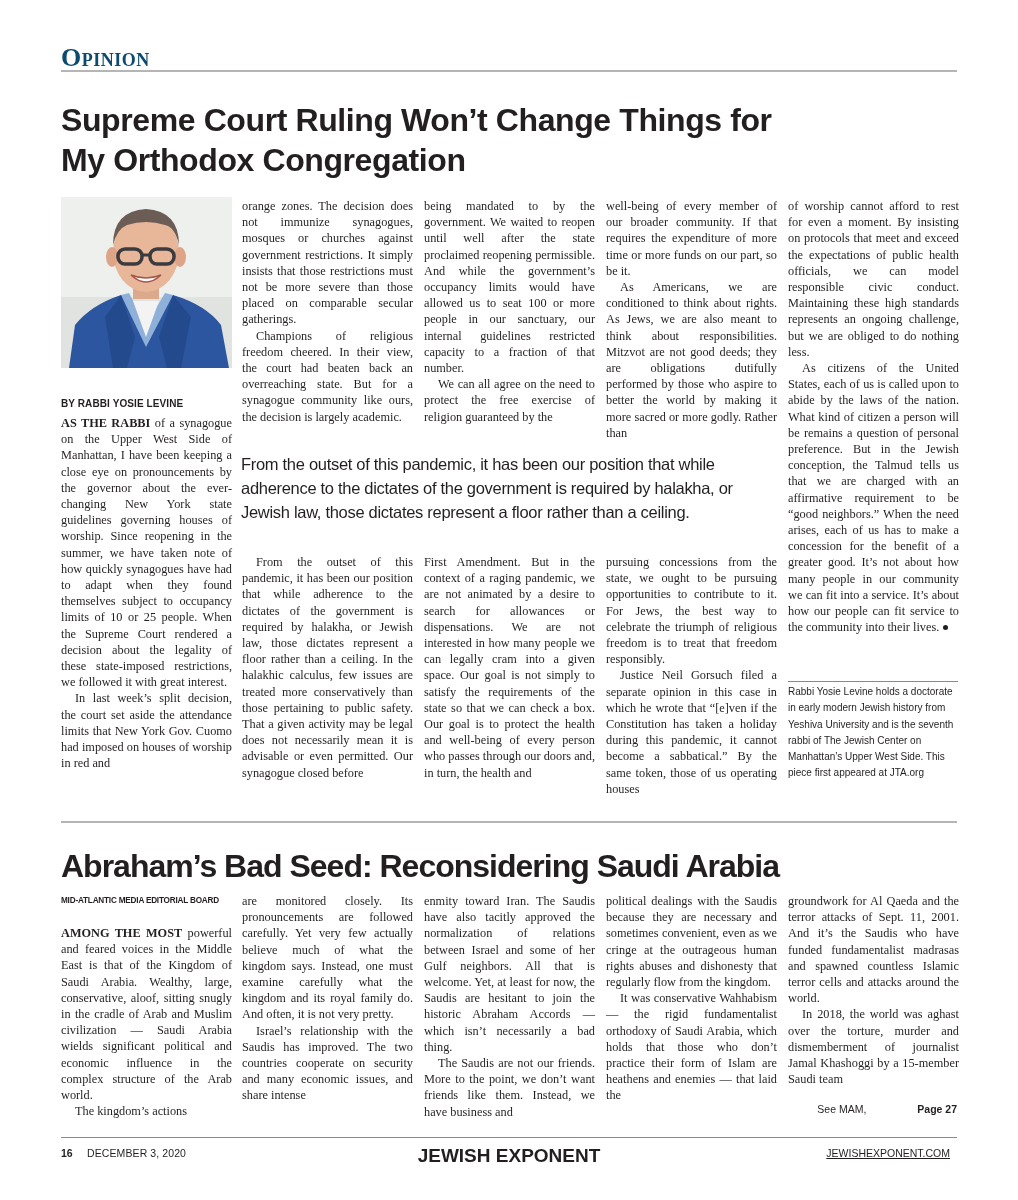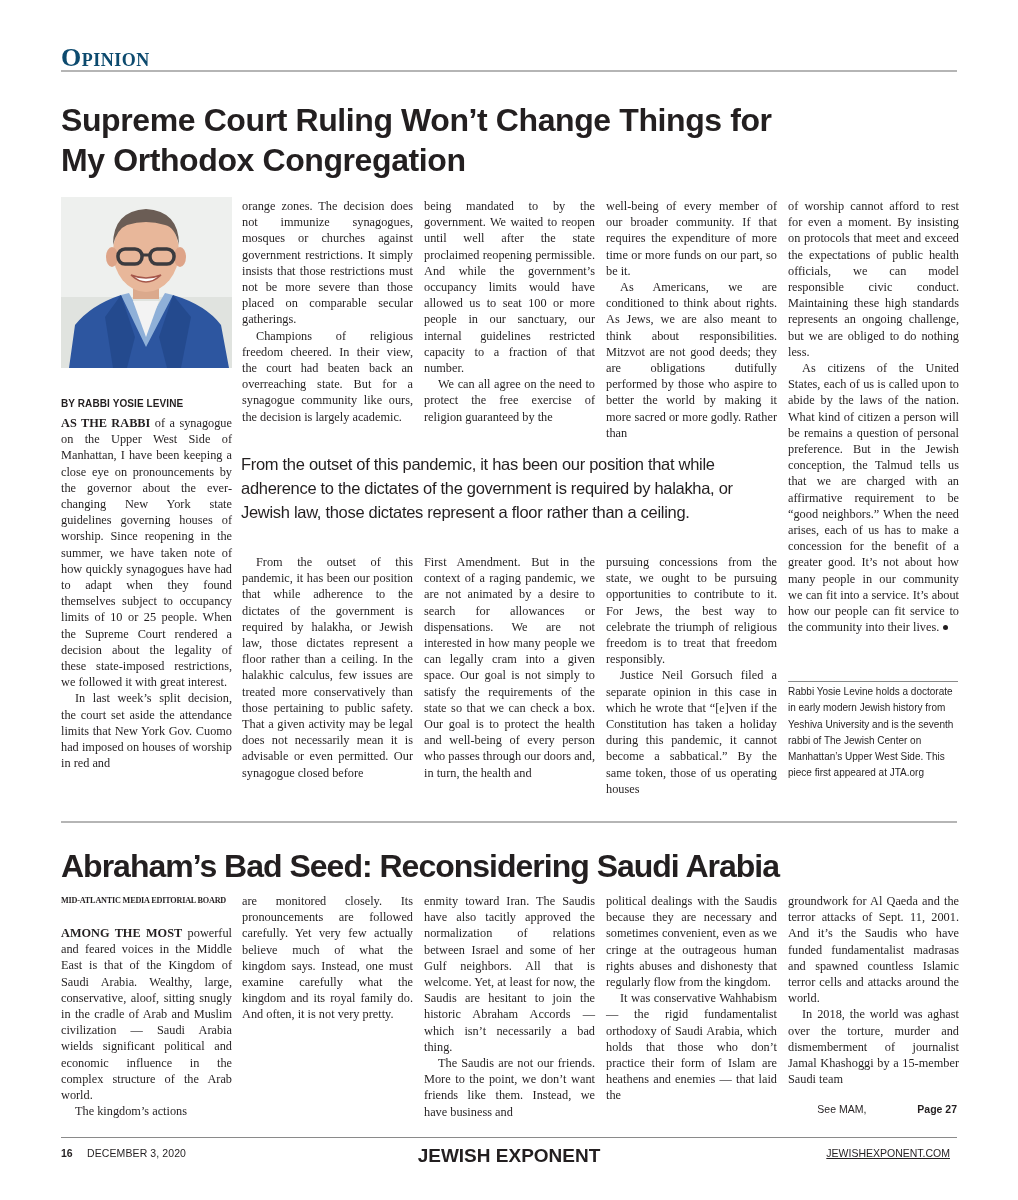--- a/index.html
+++ b/index.html
@@ -28,21 +28,21 @@
     position: absolute; left: 61px; top: 197px; width: 171px; height: 171px; overflow: hidden;
     background: linear-gradient(180deg, #f2f3f2 0%, #eceeec 55%, #e3e5e2 100%);
   }
 
   .byline {
     position: absolute; left: 61px;
     font-family: "Liberation Sans", sans-serif; font-weight: bold; font-size: 10px;
     color: #231f20; letter-spacing: 0.1px; white-space: nowrap;
   }
   .byline.b1 { top: 398px; }
-  .byline.b2 { top: 896px; font-size: 8.2px; letter-spacing: -0.2px; font-family: Liberation Serif, serif; }
+  .byline.b2 { top: 896px; font-size: 8.2px; letter-spacing: -0.2px; }
 
   .col {
     position: absolute; width: 171px;
     font-family: "Liberation Serif", serif; font-size: 12.3px; line-height: 16.2px;
     text-align: justify; hyphens: manual; color: #231f20;
   }
   .col p { text-indent: 0; }
   .col p.ind { text-indent: 14px; }
   .col .lead { font-weight: bold; }
 
@@ -160,20 +160,21 @@
 <h2 class="headline h2">Abraham’s Bad Seed: Reconsidering Saudi Arabia</h2>
 <div class="byline b2">MID-ATLANTIC MEDIA EDITORIAL BOARD</div>
 
 <div class="col" style="left:61px; top:925px;">
   <p><span class="lead">AMONG THE MOST</span><span> powerful and feared voices in the Middle East is that of the Kingdom of Saudi Arabia. Wealthy, large, conservative, aloof, sitting snugly in the cradle of Arab and Muslim civilization — Saudi Arabia wields significant political and economic influence in the complex structure of the Arab world.</span></p>
   <p class="ind">The kingdom’s actions</p>
 </div>
 
 <div class="col" style="left:242px; top:893px;">
   <p>are monitored closely. Its pronouncements are followed carefully. Yet very few actually believe much of what the kingdom says. Instead, one must examine carefully what the kingdom and its royal family do. And often, it is not very pretty.</p>
+  <p class="ind">Israel’s relationship with the Saudis has improved. The two countries cooperate on security and many economic issues, and share intense</p>
 </div>
 
 <div class="col" style="left:424px; top:893px;">
   <p>enmity toward Iran. The Saudis have also tacitly approved the normalization of relations between Israel and some of her Gulf neighbors. All that is welcome. Yet, at least for now, the Saudis are hesitant to join the historic Abraham Accords — which isn’t necessarily a bad thing.</p>
   <p class="ind">The Saudis are not our friends. More to the point, we don’t want friends like them. Instead, we have business and</p>
 </div>
 
 <div class="col" style="left:606px; top:893px;">
   <p>political dealings with the Saudis because they are necessary and sometimes convenient, even as we cringe at the outrageous human rights abuses and dishonesty that regularly flow from the kingdom.</p>
   <p class="ind">It was conservative Wahhabism — the rigid fundamentalist orthodoxy of Saudi Arabia, which holds that those who don’t practice their form of Islam are heathens and enemies — that laid the</p>

